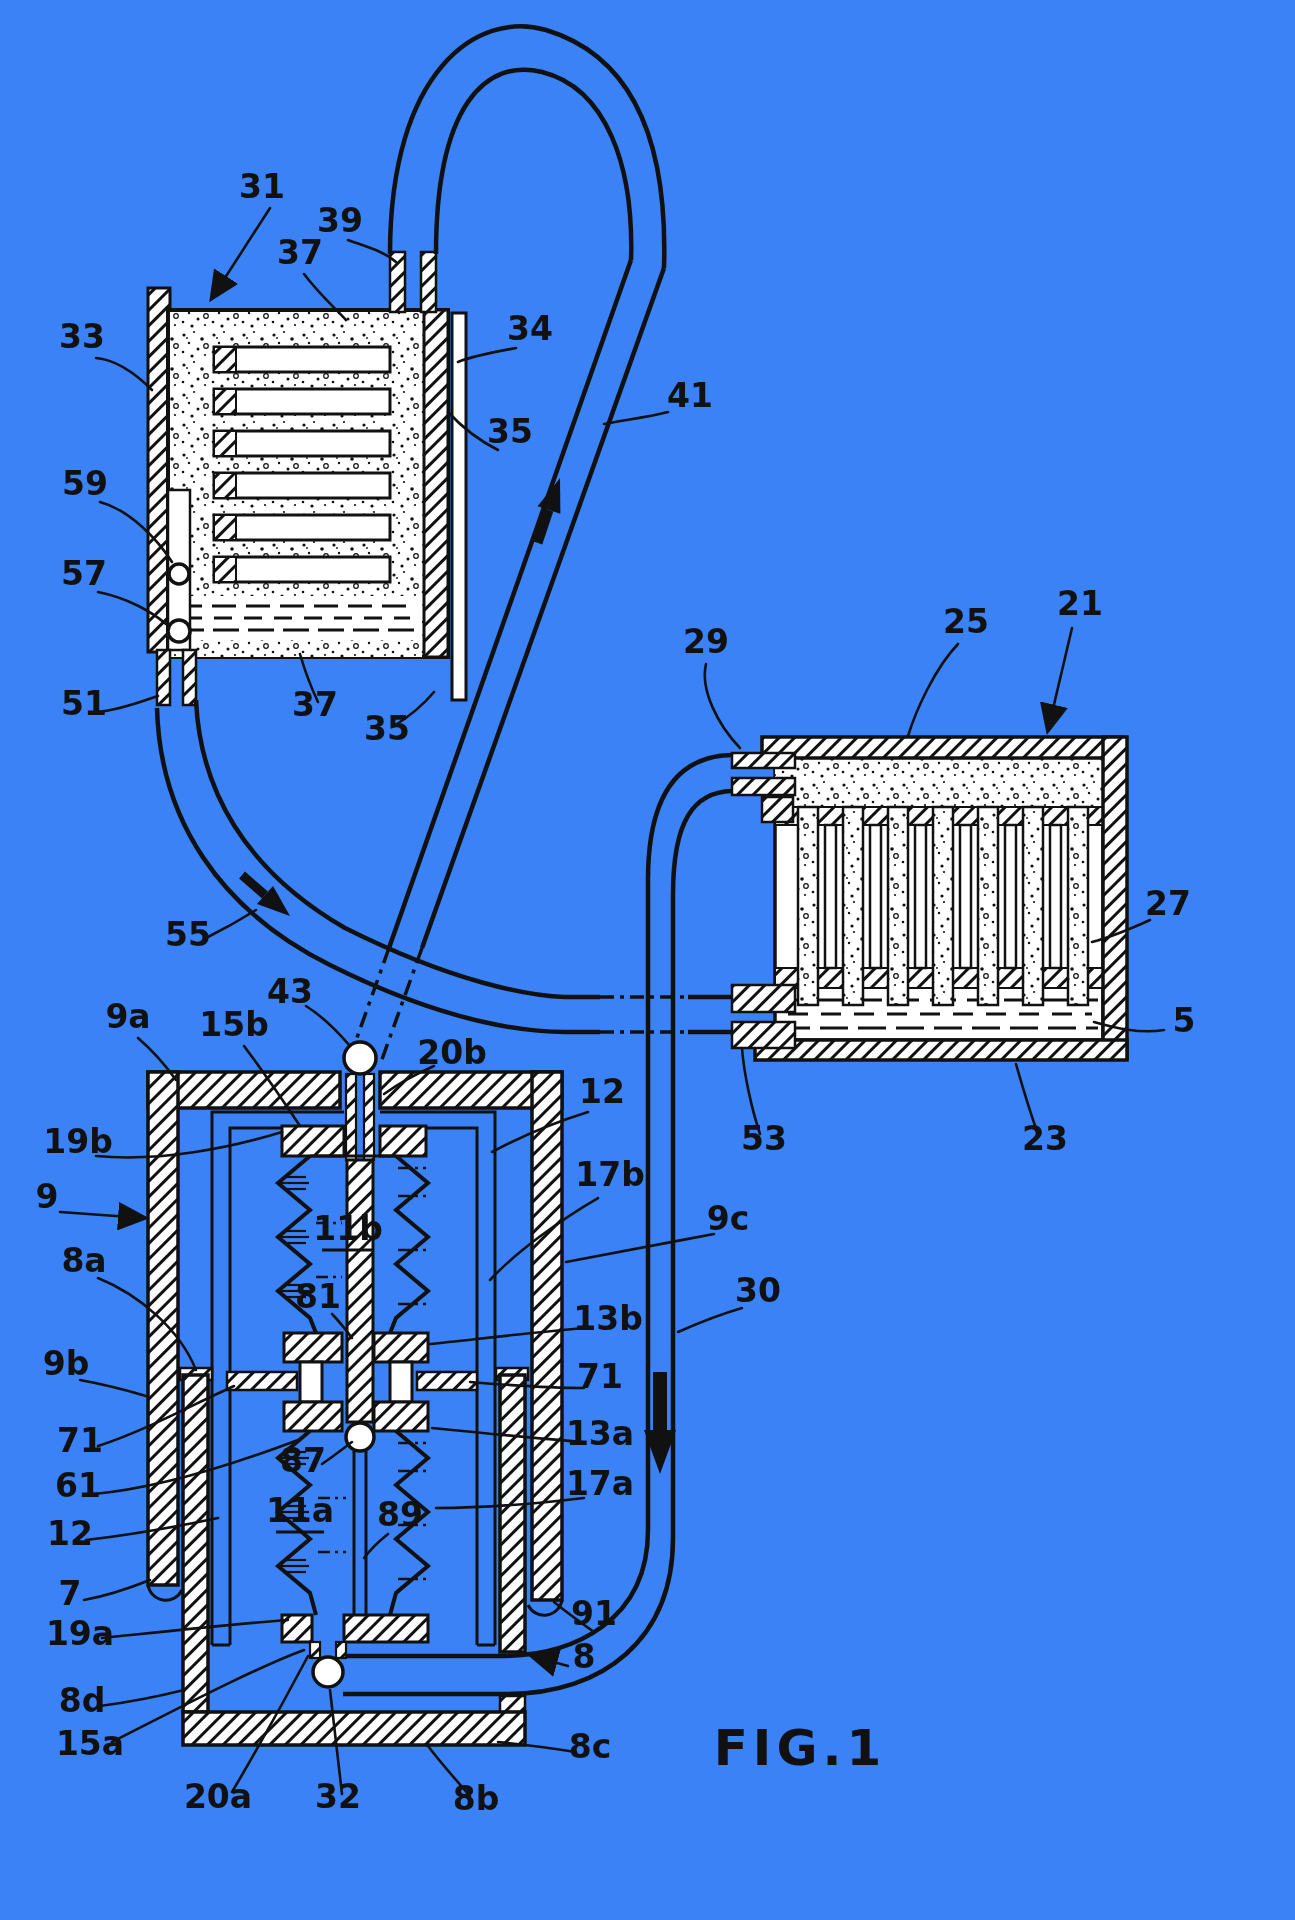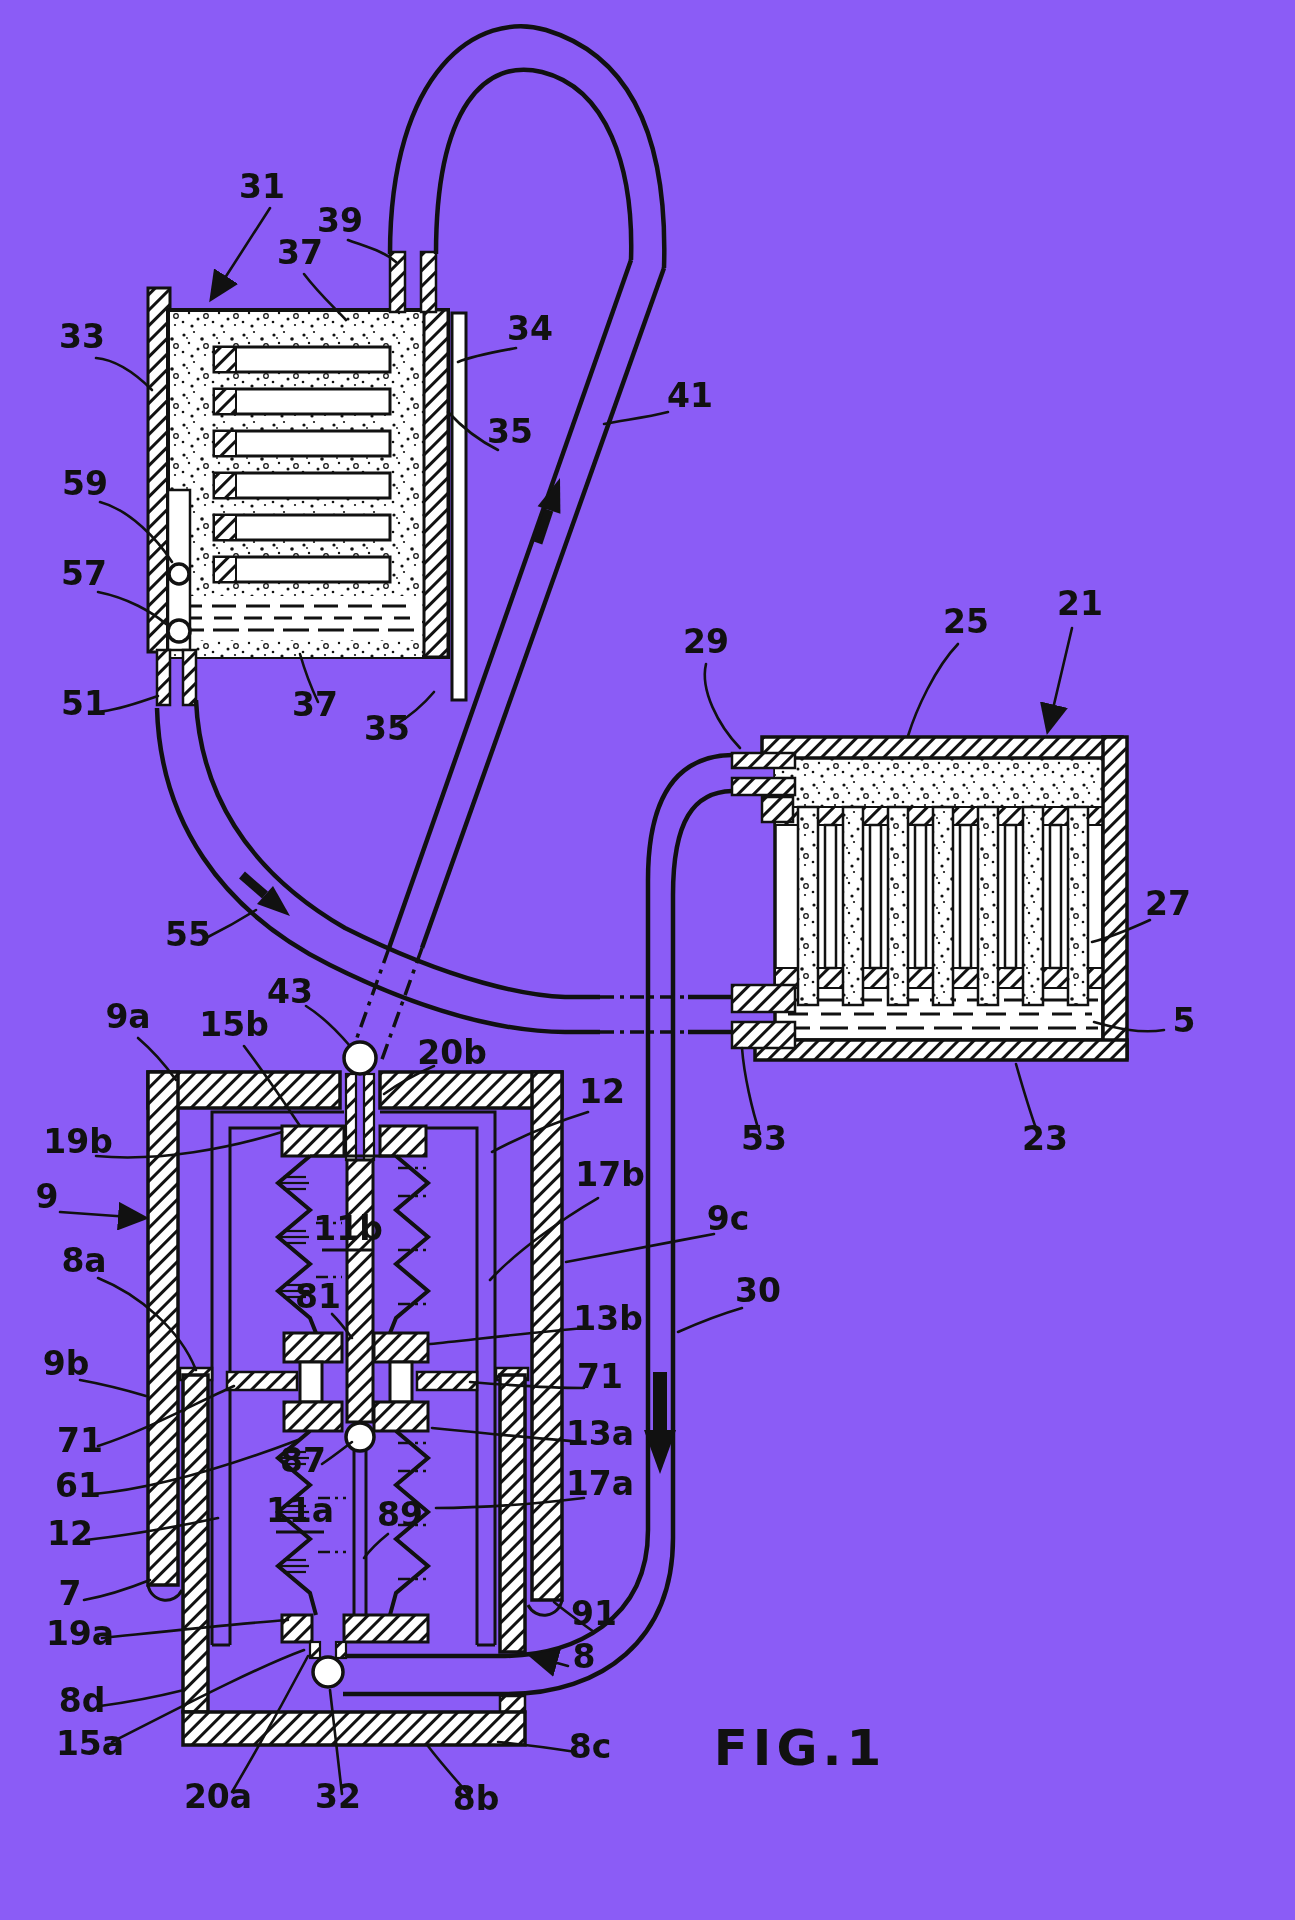--- a/index.html
+++ b/index.html
@@ -1,16 +1,16 @@
 <!DOCTYPE html>
 <html><head>
 <meta charset="utf-8">
 <style>
   html,body{margin:0;padding:0;background:#e8e8e8;}
-  .page{width:1295px;height:1920px;background:#8b5cf6;position:relative;margin:0 auto;overflow:hidden;}
+  .page{width:1295px;height:1920px;background:#3b82f6;position:relative;margin:0 auto;overflow:hidden;}
   svg{position:absolute;left:0;top:0;}
   .lbl{font-family:"DejaVu Sans",sans-serif;font-weight:bold;font-size:33px;fill:#111;}
   .figtitle{font-family:"DejaVu Sans",sans-serif;font-weight:bold;font-size:50px;fill:#111;letter-spacing:5px;}
   .ldr{fill:none;stroke:#111;stroke-width:2.6;stroke-linecap:round;}
   .ln{fill:none;stroke:#111;stroke-linecap:butt;}
 </style>
 </head>
 <body>
 
 <div class="page">

